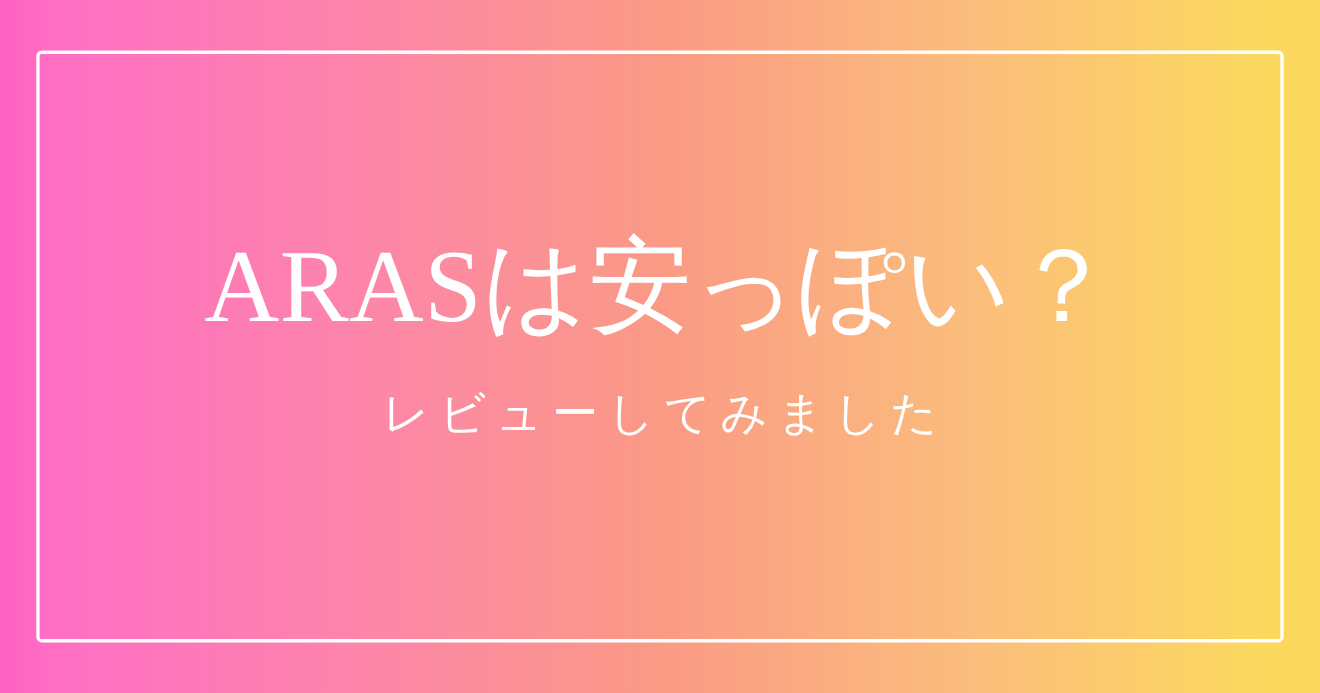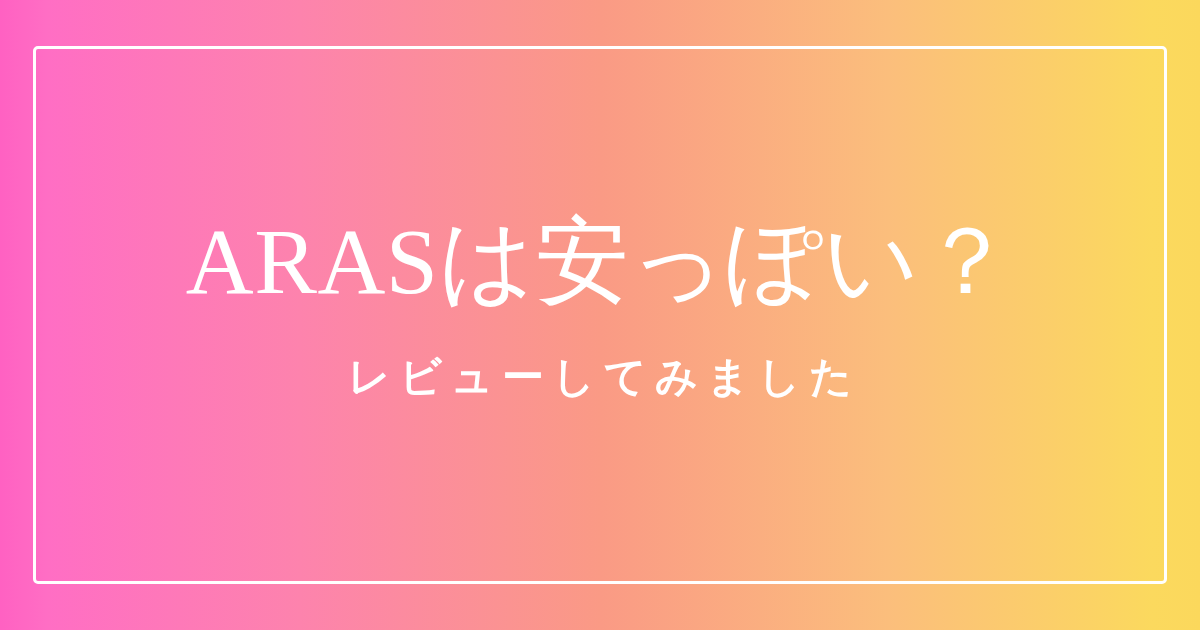--- a/index.html
+++ b/index.html
@@ -63,21 +63,21 @@
     white-space: nowrap;
     text-align: center;
     margin: 0;
     text-rendering: optimizeLegibility;
   }
 
   #subtitle {
     color: #ffffff;
     font-size: 42px;
     line-height: 1.3;
-    font-weight: 700;
+    font-weight: 400;
     letter-spacing: 0.20em;
     text-indent: 0.20em;
     white-space: nowrap;
     text-align: center;
     margin: 38px 0 0 0;
   }
 </style>
 </head>
 <body>
 

